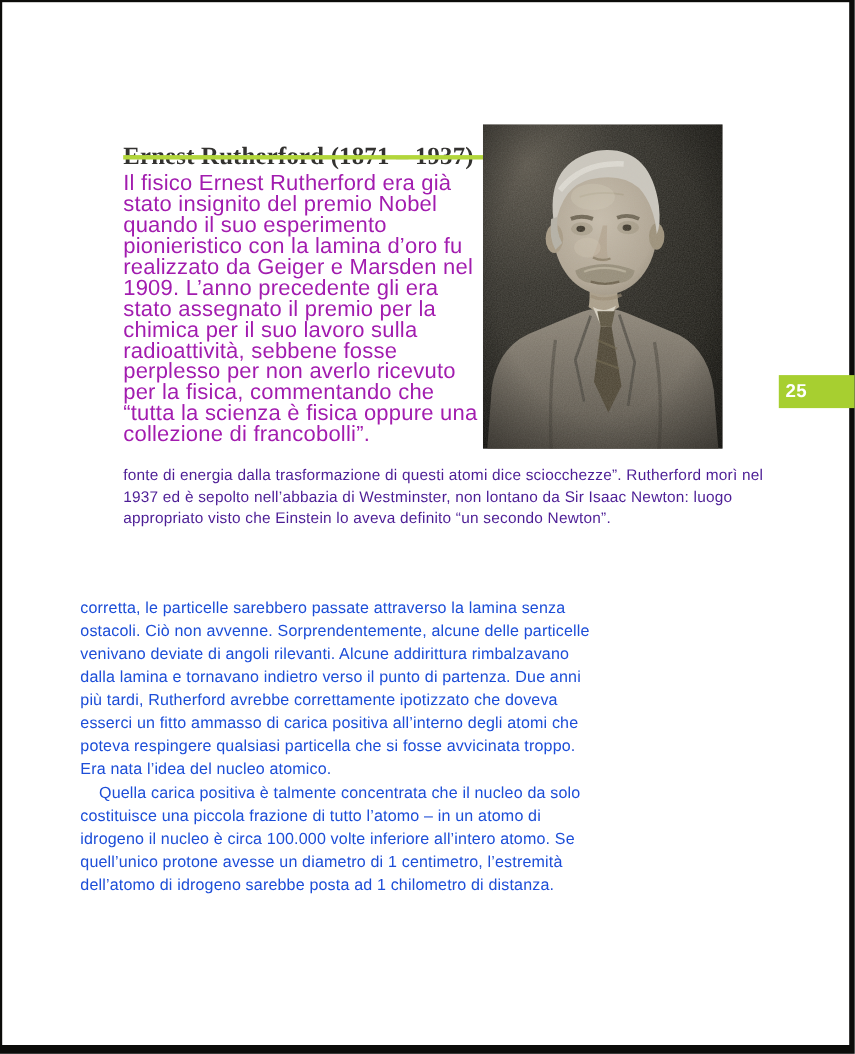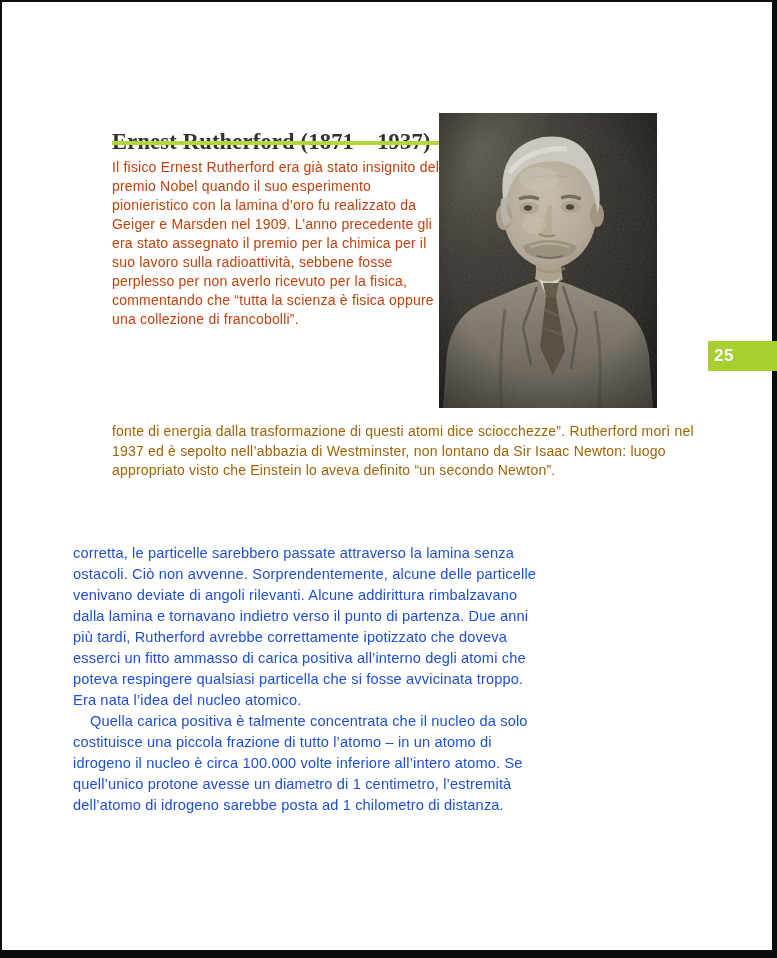--- a/index.html
+++ b/index.html
@@ -20,25 +20,25 @@
   .title-rule{
     position:absolute;left:110px;top:139px;width:330px;height:4px;
     background:#b2d63b;
   }
   .photo{
     position:absolute;left:437px;top:111px;width:218px;height:295px;
     display:block;
   }
   .intro-col{
     position:absolute;left:110px;top:156px;width:332px;
-    font-size:14px;line-height:19px;color:#c2410c;letter-spacing:.2px;
+    font-size:20px;line-height:19px;color:#a21caf;letter-spacing:.2px;
   }
   .intro-cont{
     position:absolute;left:110px;top:420px;width:596px;
-    font-size:14px;line-height:19.5px;color:#a16207;letter-spacing:.2px;
+    font-size:14px;line-height:19.5px;color:#4c1d95;letter-spacing:.2px;
   }
   .intro-col p, .intro-cont p, .body-col p{margin:0;}
   .indent{text-indent:17px;}
   .page-tab{
     position:absolute;left:708px;top:341px;width:69px;height:30px;
     background:#a7cf30;z-index:5;
   }
   .page-tab span{
     display:block;padding-left:6px;line-height:29px;
     font-size:17px;font-weight:bold;color:#ffffff;letter-spacing:.5px;

